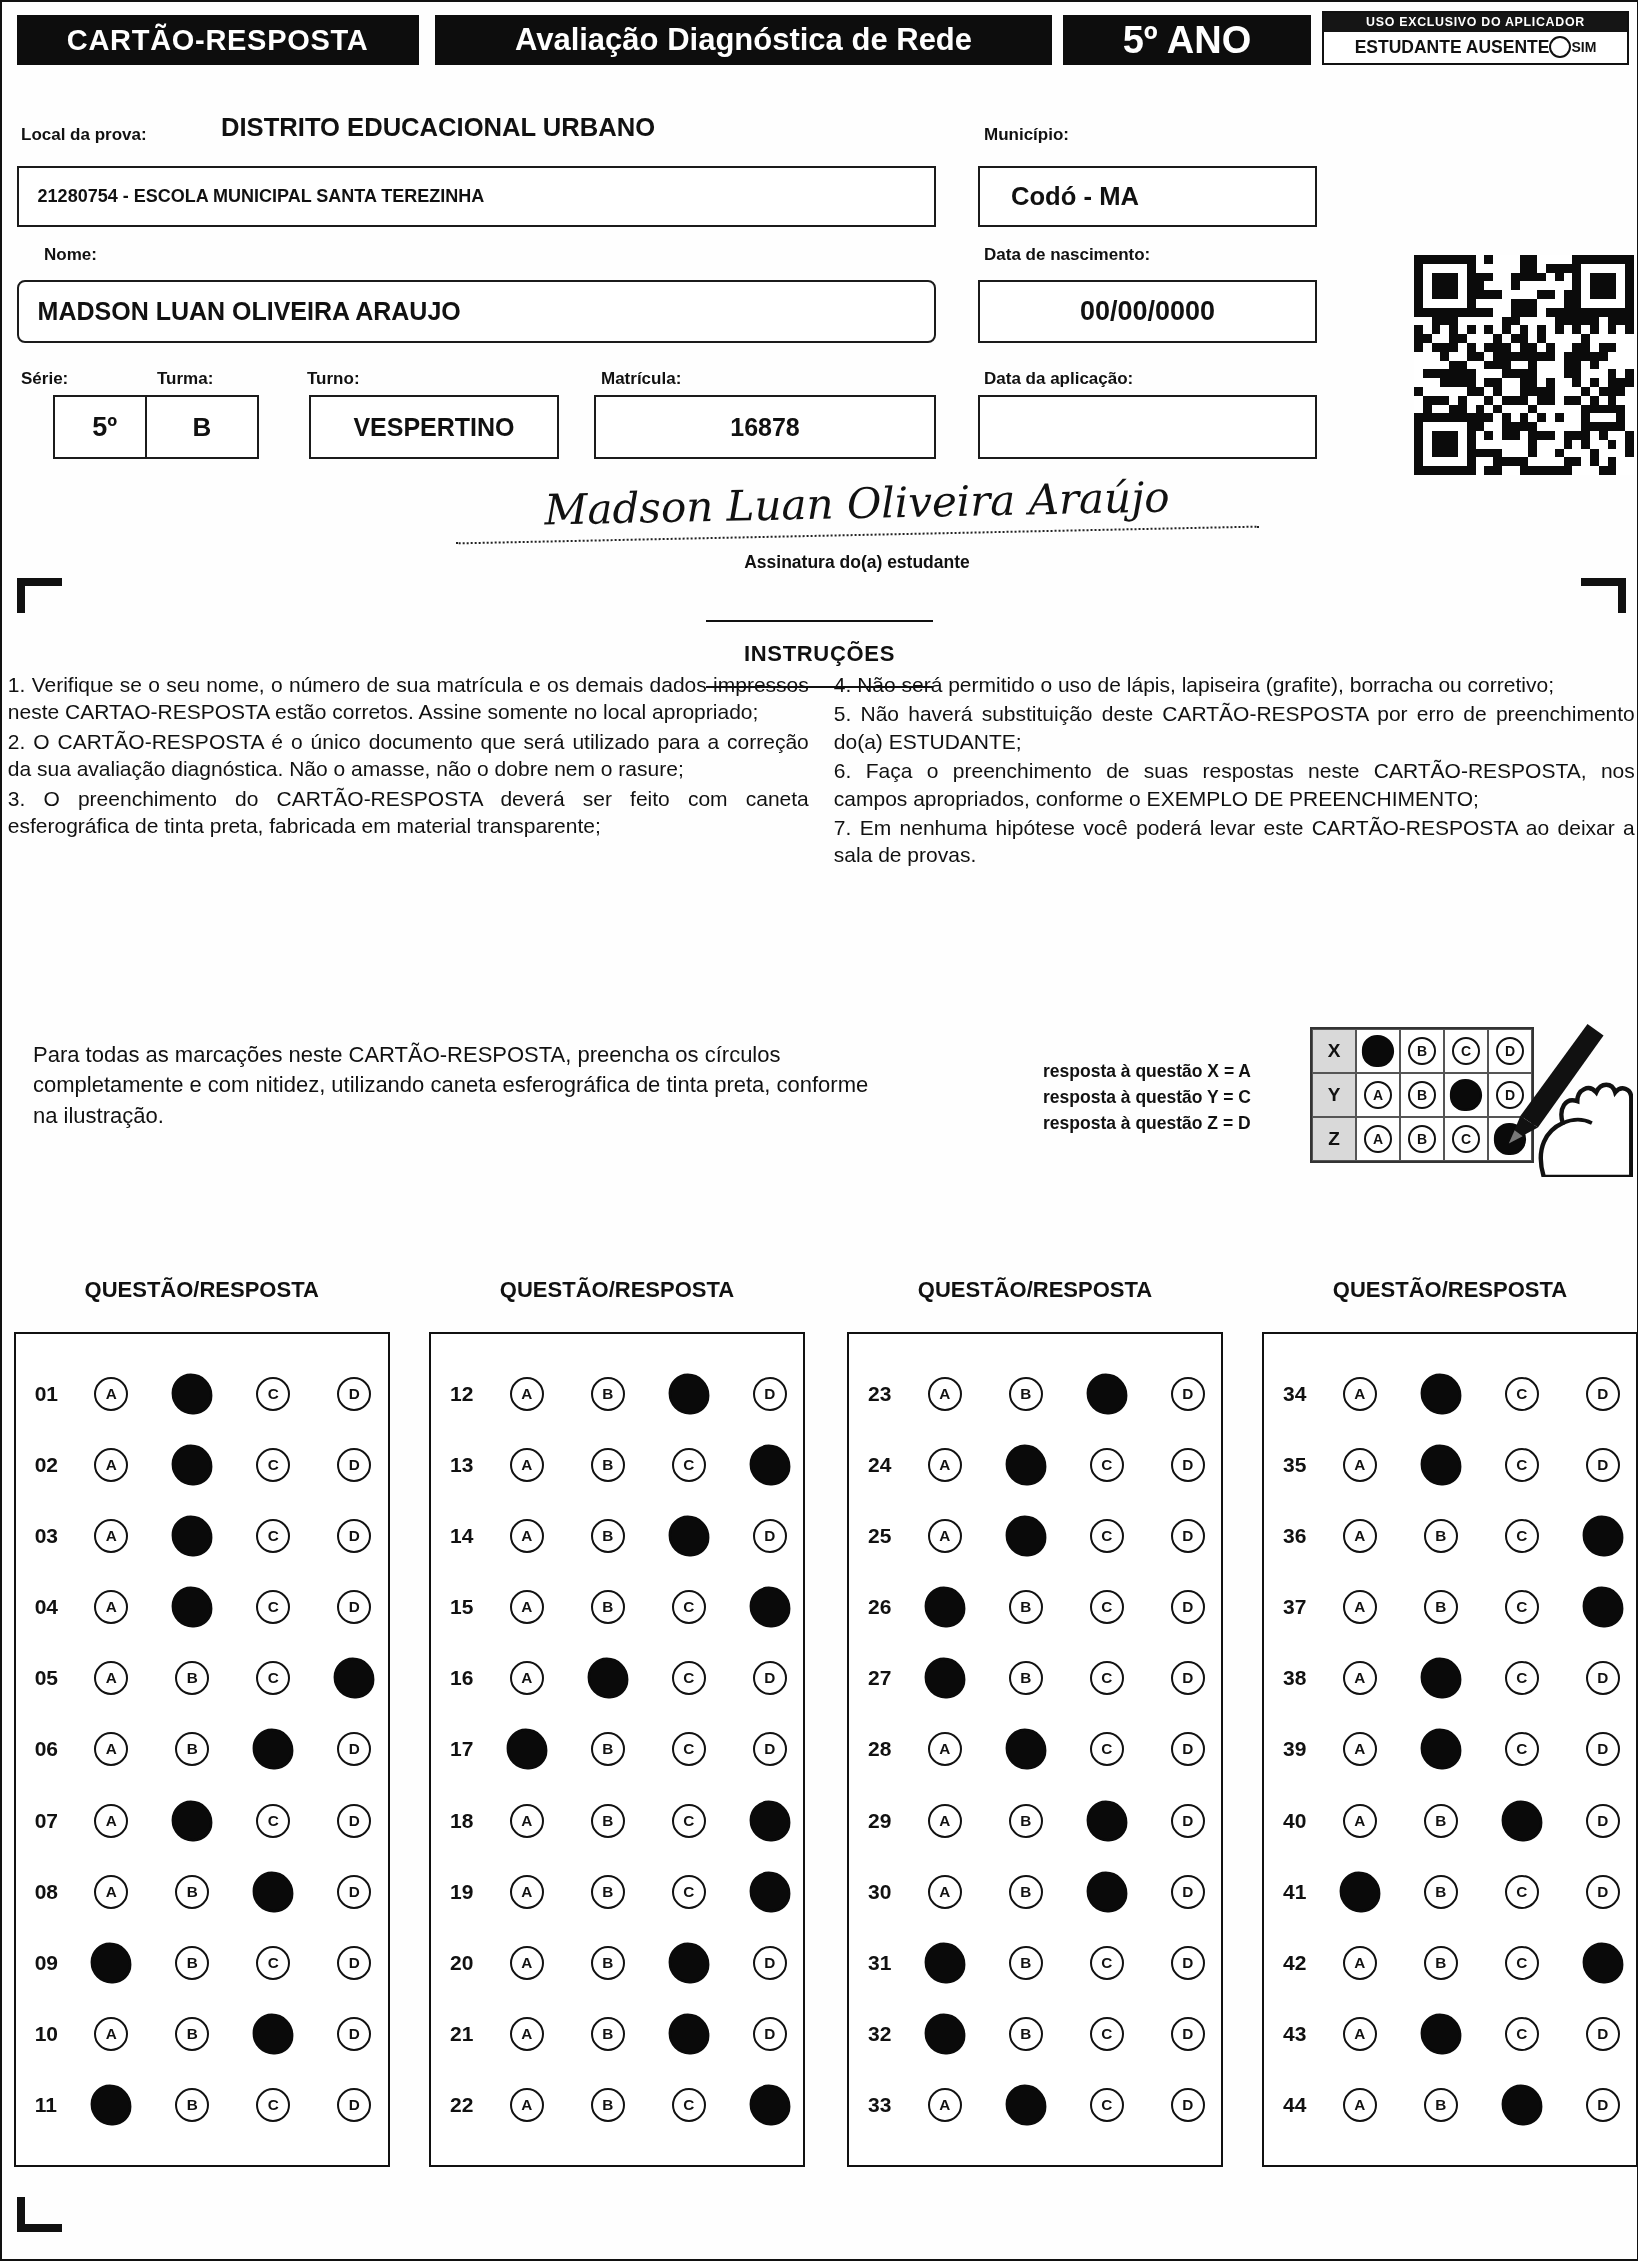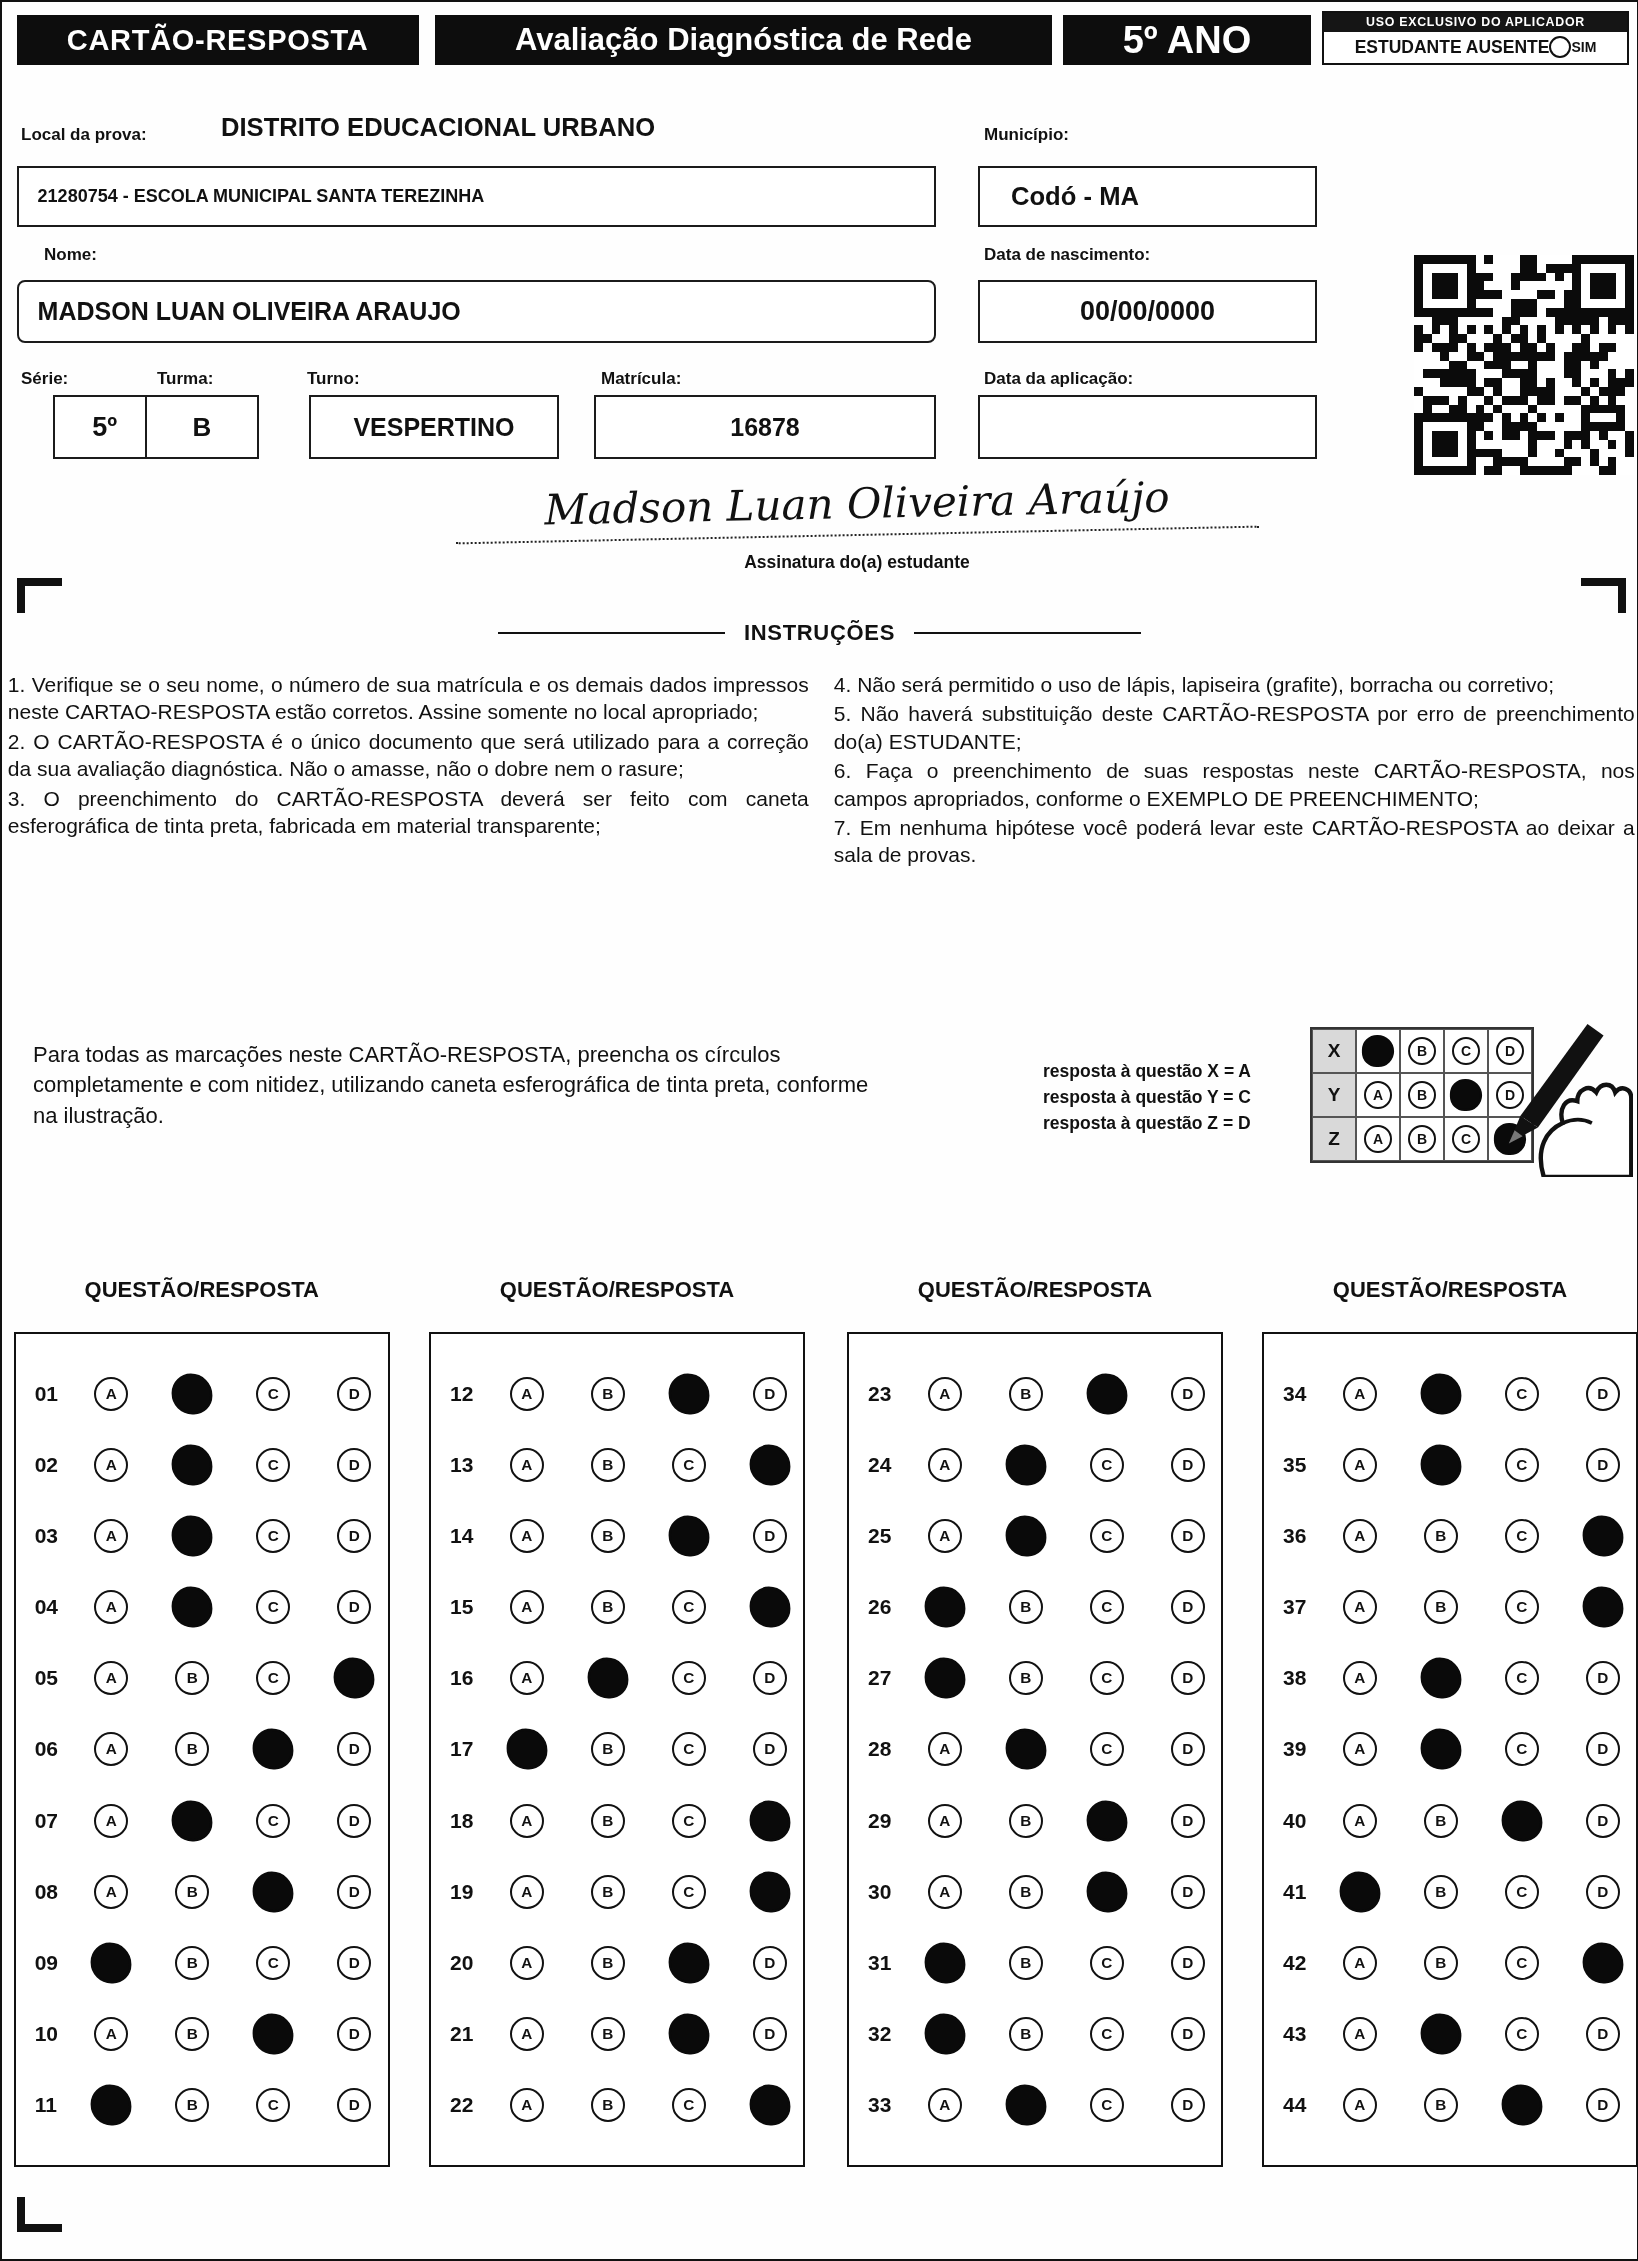--- a/index.html
+++ b/index.html
@@ -79,21 +79,21 @@
 
   
   .bracket { position: absolute; width: 45px; height: 35px; }
   .br-tl { left: 14.6px;  top: 576px;  border-left: 8px solid #111; border-top: 8px solid #111; }
   .br-tr { left: 1579px; top: 576px; border-right: 8px solid #111; border-top: 8px solid #111; }
   .br-bl { left: 14.6px;  top: 2195px; border-left: 8px solid #111; border-bottom: 8px solid #111; }
 
   
   .instr-head { position: absolute; left: 0; top: 618px; width: 100%;
         display: flex; align-items: center; justify-content: center; gap: 19px;
-        font-weight: bold; font-size: 22px; letter-spacing: 0.7px; }
+        font-weight: bold; font-size: 22px; letter-spacing: 0.7px; flex-direction: column; }
   .instr-line { width: 227px; border-top: 2.9px solid #111; }
   .instr-cols { position: absolute; left: 5.8px; top: 669px; width: 1627px;
         display: flex; gap: 25px; }
   .instr-col { flex: 1; font-size: 21px; line-height: 1.30; text-align: justify; }
   .instr-col p { margin-bottom: 2.2px; }
 
   
   .example-text  { position: absolute; left: 31px; top: 1038px; width: 848px;
         font-size: 22px; line-height: 1.38; }
   .example-legend{ position: absolute; left: 1041px; top: 1057px;

